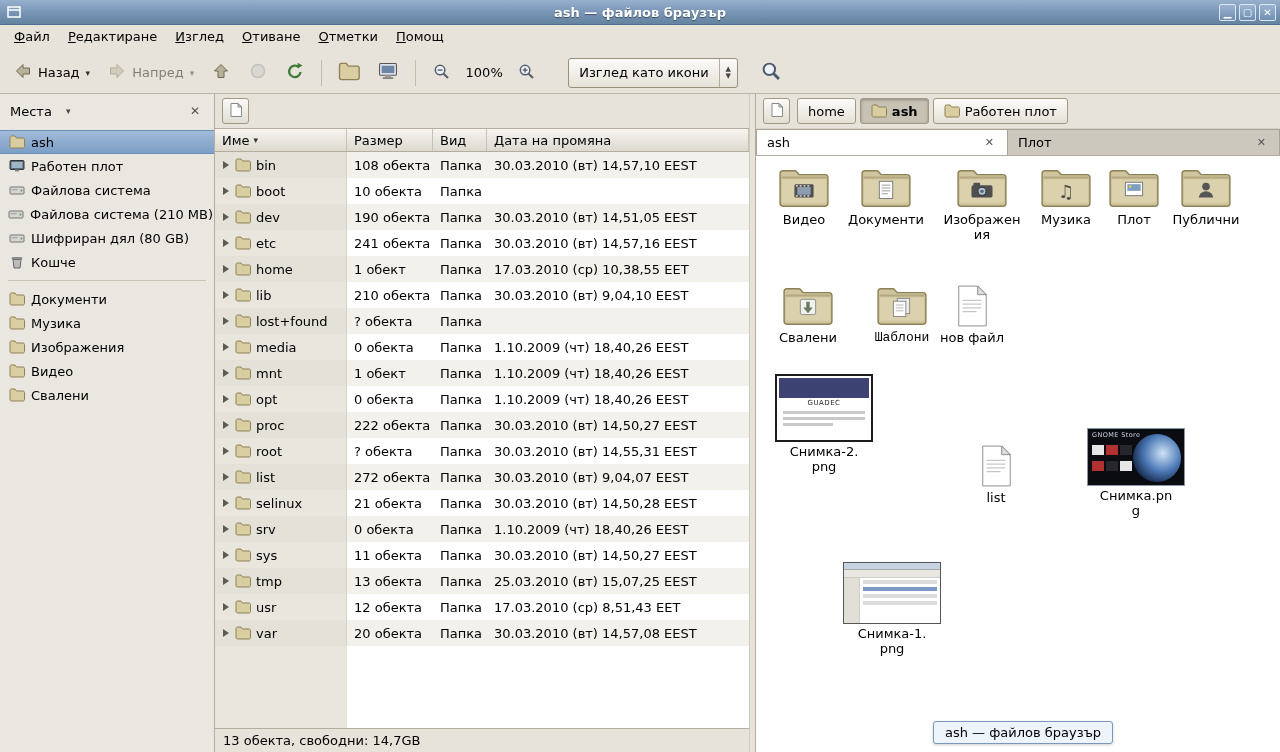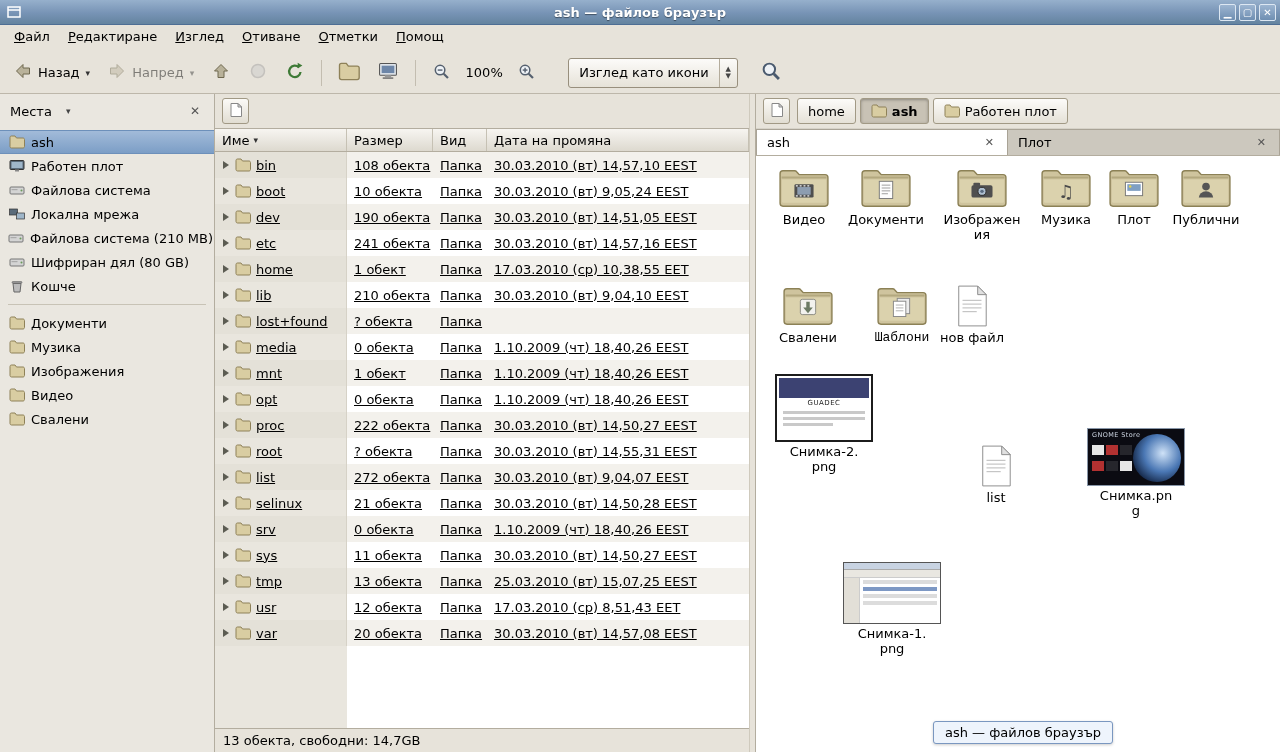--- a/index.html
+++ b/index.html
@@ -88,21 +88,21 @@
   
   .midpane { width:534px; flex:0 0 534px; display:flex; flex-direction:column; background:#fff; min-height:0; }
   .tree { flex:1; display:flex; flex-direction:column; border-top:1px solid #b3ad9f; min-height:0; }
   .tree-header { height:23px; flex:0 0 23px; display:flex; background:linear-gradient(180deg,#f7f5f1,#ddd9cf); border-bottom:1px solid #b3ad9f;justify-content:space-between; }
   .th { display:flex; align-items:center; gap:4px; padding:0 7px; border-right:1px solid #c6c1b4; font-size:13px; }
   .th .sort { font-size:9px; color:#333; }
   .c0 { width:132px; flex:0 0 132px; }
   .c1 { width:86px;  flex:0 0 86px; }
   .c2 { width:54px;  flex:0 0 54px; }
   .c3 { flex:1; }
-  .tree-body { flex:1; overflow:hidden; background:linear-gradient(90deg,#e9e6de 0,#e9e6de 132px,#ffffff 132px);text-decoration:underline; }
+  .tree-body { flex:1; overflow:hidden; background:linear-gradient(90deg,#e9e6de 0,#e9e6de 132px,#ffffff 132px); }
   .tr { height:26px; display:flex; align-items:center; }
   .tr.odd  { background:linear-gradient(90deg,#e4e1d8 0,#e4e1d8 132px,#f3f1ec 132px); }
   .td { padding:0 7px; white-space:nowrap; overflow:hidden; }
   .td.c0 { display:flex; align-items:center; gap:5px; padding-left:8px; border-right:1px solid #d6d2c7; height:100%; }
   .expander { width:0; height:0; border-left:6px solid #5c5c52; border-top:4px solid transparent; border-bottom:4px solid transparent; margin-right:1px; flex:0 0 auto; }
   .mini-ico { display:flex; align-items:center; flex:0 0 auto; }
   .statusbar { height:24px; flex:0 0 24px; background:#e7e3da; border-top:1px solid #b3ad9f; display:flex; align-items:center; padding:0 8px; }
 
   .splitter { width:7px; flex:0 0 7px; background:#e7e3da; border-left:1px solid #cfcabd; border-right:1px solid #b3ad9f; }
 
@@ -318,29 +318,20 @@
                 <rect x="1" y="4" width="14" height="7" rx="1" fill="#d4d4d4" stroke="#777"></rect>
                 <circle cx="12.5" cy="7.5" r="1" fill="#6a9a5a"></circle>
                 <rect x="2.5" y="6" width="6" height="1.2" fill="#aaa"></rect>
               </svg>
             </span>
             <span class="side-label">Файлова система</span>
           </div>
           <div class="side-item">
             <span class="side-ico">
               <svg width="16" height="14" viewBox="0 0 16 14">
-                <rect x="0.5" y="2" width="8" height="6" fill="#5a6b7a" stroke="#333" stroke-width=".7"></rect>
-                <rect x="7.5" y="6" width="8" height="6" fill="#9fb6c9" stroke="#333" stroke-width=".7"></rect>
-              </svg>
-            </span>
-            <span class="side-label">Локална мрежа</span>
-          </div>
-          <div class="side-item">
-            <span class="side-ico">
-              <svg width="16" height="14" viewBox="0 0 16 14">
                 <rect x="1" y="4" width="14" height="7" rx="1" fill="#d4d4d4" stroke="#777"></rect>
                 <circle cx="12.5" cy="7.5" r="1" fill="#6a9a5a"></circle>
                 <rect x="2.5" y="6" width="6" height="1.2" fill="#aaa"></rect>
               </svg>
             </span>
             <span class="side-label">Файлова система (210 MB)</span>
           </div>
           <div class="side-item">
             <span class="side-ico">
               <svg width="16" height="14" viewBox="0 0 16 14">
@@ -449,21 +440,20 @@
                 <span class="expander"></span>
                 <span class="mini-ico">
                   <svg width="16" height="14" viewBox="0 0 16 14">
                     <path d="M1 2.5 C1 1.7 1.6 1 2.4 1 H6 l1.5 2 H14 c.8 0 1.5 .7 1.5 1.5 V11.5 c0 .8 -.7 1.5 -1.5 1.5 H2.5 C1.7 13 1 12.3 1 11.5 Z" fill="#d9cda2" stroke="#8e8158"></path>
                   </svg>
                 </span>
                 <span class="fname">boot</span>
               </div>
               <div class="td c1">10 обекта</div>
               <div class="td c2">Папка</div>
-              <div class="td c3">30.03.2010 (вт) 9,05,24 EEST</div>
             </div>
             <div class="tr odd">
               <div class="td c0">
                 <span class="expander"></span>
                 <span class="mini-ico">
                   <svg width="16" height="14" viewBox="0 0 16 14">
                     <path d="M1 2.5 C1 1.7 1.6 1 2.4 1 H6 l1.5 2 H14 c.8 0 1.5 .7 1.5 1.5 V11.5 c0 .8 -.7 1.5 -1.5 1.5 H2.5 C1.7 13 1 12.3 1 11.5 Z" fill="#d9cda2" stroke="#8e8158"></path>
                   </svg>
                 </span>
                 <span class="fname">dev</span>

